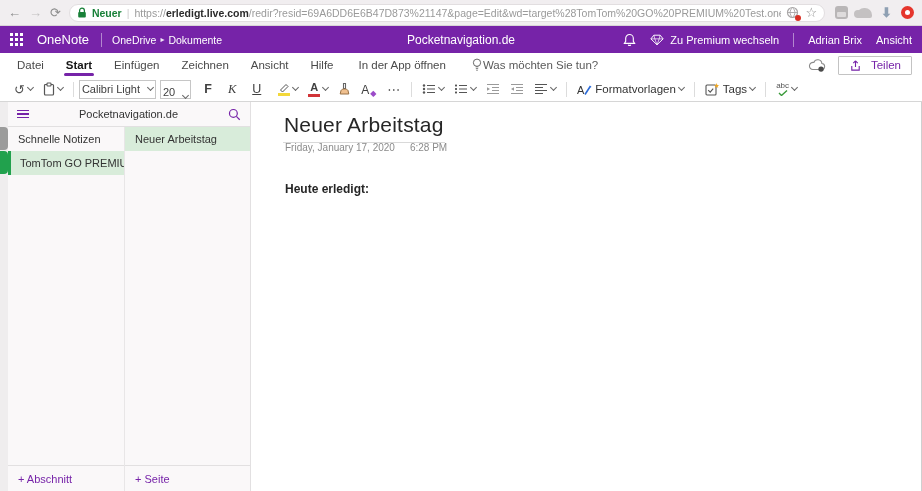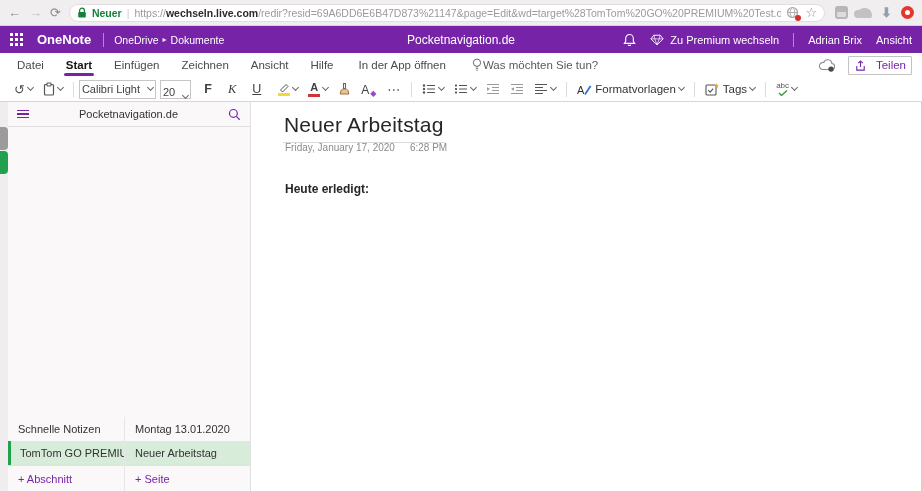--- a/index.html
+++ b/index.html
@@ -37,41 +37,41 @@
   .ext-red { width:13px; height:13px; background:#e5352c; border-radius:50%; position:relative; }
   .ext-red::after { content:""; position:absolute; left:4px; top:4px; width:5px; height:5px; background:#fff; border-radius:50%; }
 
   
   .app-header {
     height:27px; background:#7623a8; color:#fff; display:flex; align-items:center;
     padding:0 10px; position:relative; font-size:11px;
   }
   .waffle { display:grid; grid-template-columns:repeat(3,3px); grid-gap:2px; margin-right:14px; cursor:pointer; }
   .waffle i { width:3px; height:3px; background:#fff; display:block; }
-  .app-name { font-weight:bold; font-size:13px; margin-right:12px; }
+  .app-name { font-weight:normal; font-size:13px; margin-right:12px; }
   .hdr-div { width:1px; height:14px; background:rgba(255,255,255,.45); margin:0 10px 0 0; }
   .breadcrumb { display:flex; align-items:center; gap:4px; font-size:10.5px; }
   .bc-caret { font-size:8px; opacity:.9; }
   .nb-title-center { position:absolute; left:0; right:0; text-align:center; font-size:12px; pointer-events:none; }
   .hdr-right { margin-left:auto; display:flex; align-items:center; gap:14px; font-size:11px; }
   .hdr-right .vdiv { width:1px; height:14px; background:rgba(255,255,255,.45); }
   .premium { display:flex; align-items:center; gap:6px; cursor:pointer; }
   .hdr-link { cursor:pointer; }
 
   
   .tabs-row { height:24px; background:#fff; display:flex; align-items:center; padding:0 6px; font-size:11.5px; color:#4a4a4a; }
   .tab { padding:0 11px; height:100%; display:flex; align-items:center; position:relative; cursor:pointer; }
   .tab.active { color:#161616; font-weight:bold; }
   .tab.active::after { content:""; position:absolute; left:9px; right:9px; bottom:1px; height:3px; background:#7623a8; border-radius:2px; }
   .open-app { margin-left:14px; cursor:pointer; color:#4a4a4a; }
   .tellme { display:flex; align-items:center; gap:1px; margin-left:26px; color:#5a5a5a; cursor:text; }
   .tabs-right { margin-left:auto; display:flex; align-items:center; gap:12px; padding-right:4px; }
   .share-btn {
     display:flex; align-items:center; gap:9px; border:1px solid #c3c3c3; background:#fff;
-    height:19px; padding:0 5px; font-size:11.5px; color:#7623a8; cursor:pointer; border-radius:1px;
+    height:19px; padding:0 10px; font-size:11.5px; color:#7623a8; cursor:pointer; border-radius:1px;
   }
 
   
   .toolbar { height:25px; background:#fff; border-bottom:1px solid #d6d6d6; display:flex; align-items:center; padding:0 9px; color:#404040; }
   .tbtn { display:flex; align-items:center; gap:3px; padding:0 5px; height:21px; cursor:pointer; flex:0 0 auto; }
   .chev { width:5px; height:5px; border-right:1.2px solid #666; border-bottom:1.2px solid #666; transform:rotate(45deg); margin-top:-3px; flex:0 0 auto; }
   .tsep { width:1px; height:15px; background:#dcdcdc; margin:0 5px; flex:0 0 auto; }
   .font-box { border:1px solid #c6c6c6; height:19px; display:flex; align-items:center; padding:0 2px; gap:8px; font-size:11px; cursor:pointer; }
   .fmt-letter { font-size:12.5px; line-height:1; }
   .bold-l { font-weight:bold; }
@@ -84,21 +84,21 @@
 
   
   .workspace { display:flex; height:389px; position:relative; }
   .edge-strip { width:8px; background:#efedee; position:relative; flex:0 0 auto; }
   .edge-tab { position:absolute; left:0; width:8px; height:23px; border-radius:0 4px 4px 0; }
   .sidebar { width:243px; flex:0 0 auto; background:#faf8f9; border-right:1px solid #e2e0e1; display:flex; flex-direction:column; }
   .sidebar-header { height:25px; flex:0 0 auto; display:flex; align-items:center; border-bottom:1px solid #e2e0e1; padding:0 9px; gap:6px; }
   .hamburger { display:flex; flex-direction:column; gap:2px; cursor:pointer; }
   .hamburger i { width:12px; height:1.6px; background:#7623a8; display:block; }
   .nb-name { flex:1; text-align:center; font-size:11px; color:#333; }
-  .cols { flex:1; display:flex; min-height:0;align-items:flex-end; }
+  .cols { flex:1; display:flex; min-height:0; }
   .col { display:flex; flex-direction:column; min-height:0; }
   .col-sections { width:117px; border-right:1px solid #e8e6e7; }
   .col-pages { flex:1; }
   .row { height:24px; flex:0 0 auto; display:flex; align-items:center; padding:0 10px; font-size:11px; color:#333; position:relative; cursor:pointer; white-space:nowrap; overflow:hidden; }
   .row.selected { background:#d8ecda; }
   .row.sec-selected::before { content:""; position:absolute; left:0; top:0; bottom:0; width:3px; background:#21a14d; }
   .row.sec-selected { padding-left:12px; }
   .col-footer { margin-top:auto; flex:0 0 auto; height:26px; border-top:1px solid #e2e0e1; display:flex; align-items:center; padding:0 10px; color:#7623a8; font-size:11px; cursor:pointer; }
 
   .canvas { flex:1; background:#fff; position:relative; border-right:1px solid #cfcfcf; }
@@ -116,21 +116,21 @@
   <span class="nav-ic">←</span>
   <span class="nav-ic dim">→</span>
   <span class="nav-ic">⟳</span>
   <div class="urlbar">
     <svg width="10" height="12" viewBox="0 0 10 12">
       <path d="M2.6 5V3.6a2.4 2.4 0 0 1 4.8 0V5" fill="none" stroke="#188038" stroke-width="1.3"></path>
       <rect x="1.2" y="5" width="7.6" height="5.6" rx="1" fill="#188038"></rect>
     </svg>
     <span class="url-secure">Neuer</span>
     <span class="url-sep">|</span>
-    <span class="url-text"><span>https://</span><b>wechseln.live.com</b><span>/redir?resid=69A6DD6E6B47D873%21147&amp;page=Edit&amp;wd=target%28TomTom%20GO%20PREMIUM%20Test.one%7C78a1440c-59ec-…</span></span>
+    <span class="url-text"><span>https://</span><b>erledigt.live.com</b><span>/redir?resid=69A6DD6E6B47D873%21147&amp;page=Edit&amp;wd=target%28TomTom%20GO%20PREMIUM%20Test.one%7C78a1440c-59ec-…</span></span>
     <span class="globe-badge">
       <svg width="13" height="13" viewBox="0 0 14 14">
           <circle cx="7" cy="7" r="5.4" fill="none" stroke="#a9a6a7" stroke-width="1.3"></circle>
           <path d="M1.6 7h10.8M7 1.6c-3.4 3.4-3.4 7.4 0 10.8M7 1.6c3.4 3.4 3.4 7.4 0 10.8" fill="none" stroke="#a9a6a7" stroke-width="1"></path>
         </svg>
       <span class="dot"></span>
     </span>
     <span class="star-ic">☆</span>
   </div>
   <div class="ext-row">
@@ -360,23 +360,20 @@
       <div class="col col-sections">
         <div class="row">
             <span>Schnelle Notizen</span>
           </div>
         <div class="row selected sec-selected">
             <span>TomTom GO PREMIU…</span>
           </div>
         <div class="col-footer">+ Abschnitt</div>
       </div>
       <div class="col col-pages">
-        <div class="row">
-            <span>Montag 13.01.2020</span>
-          </div>
         <div class="row selected">
             <span>Neuer Arbeitstag</span>
           </div>
         <div class="col-footer">+ Seite</div>
       </div>
     </div>
   </div>
 
   <div class="canvas">
     <div class="page-title-wrap">

